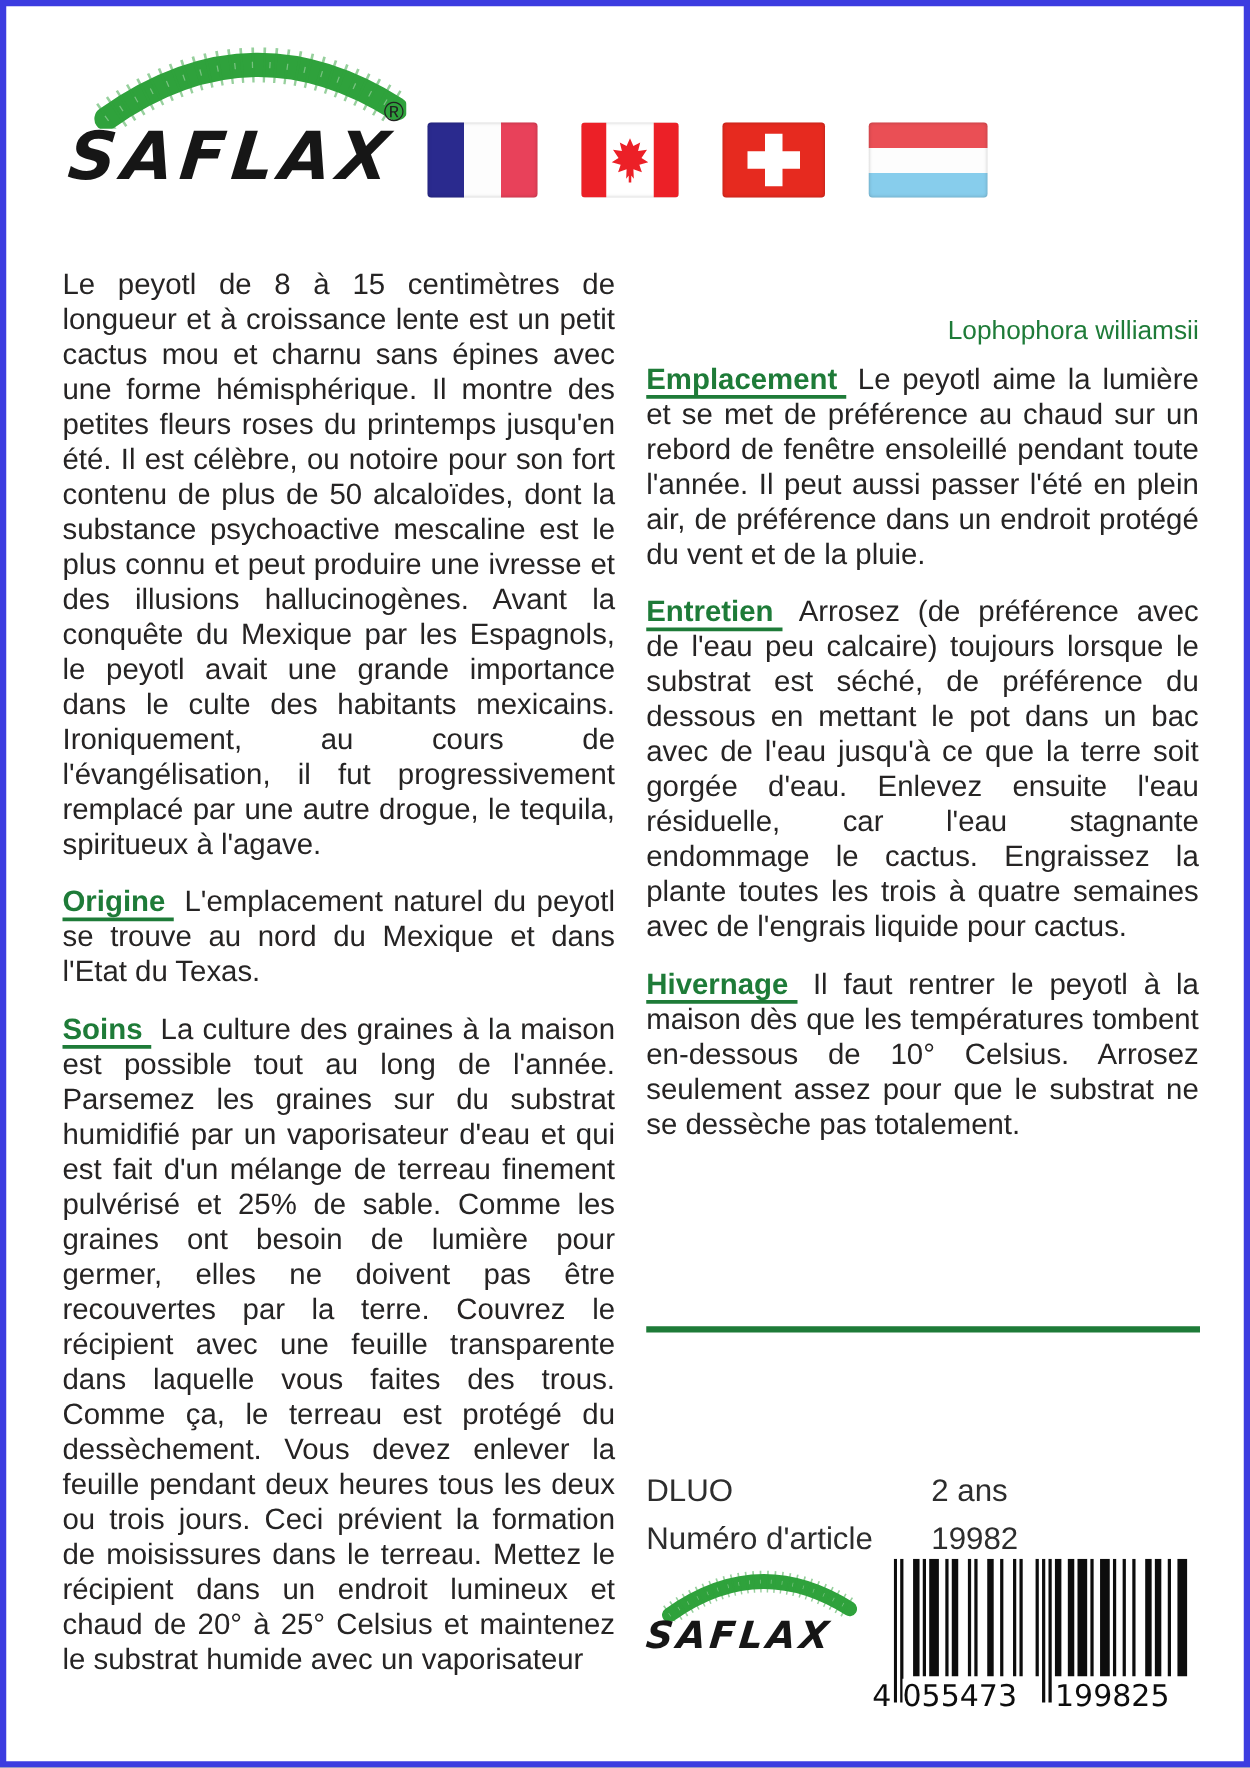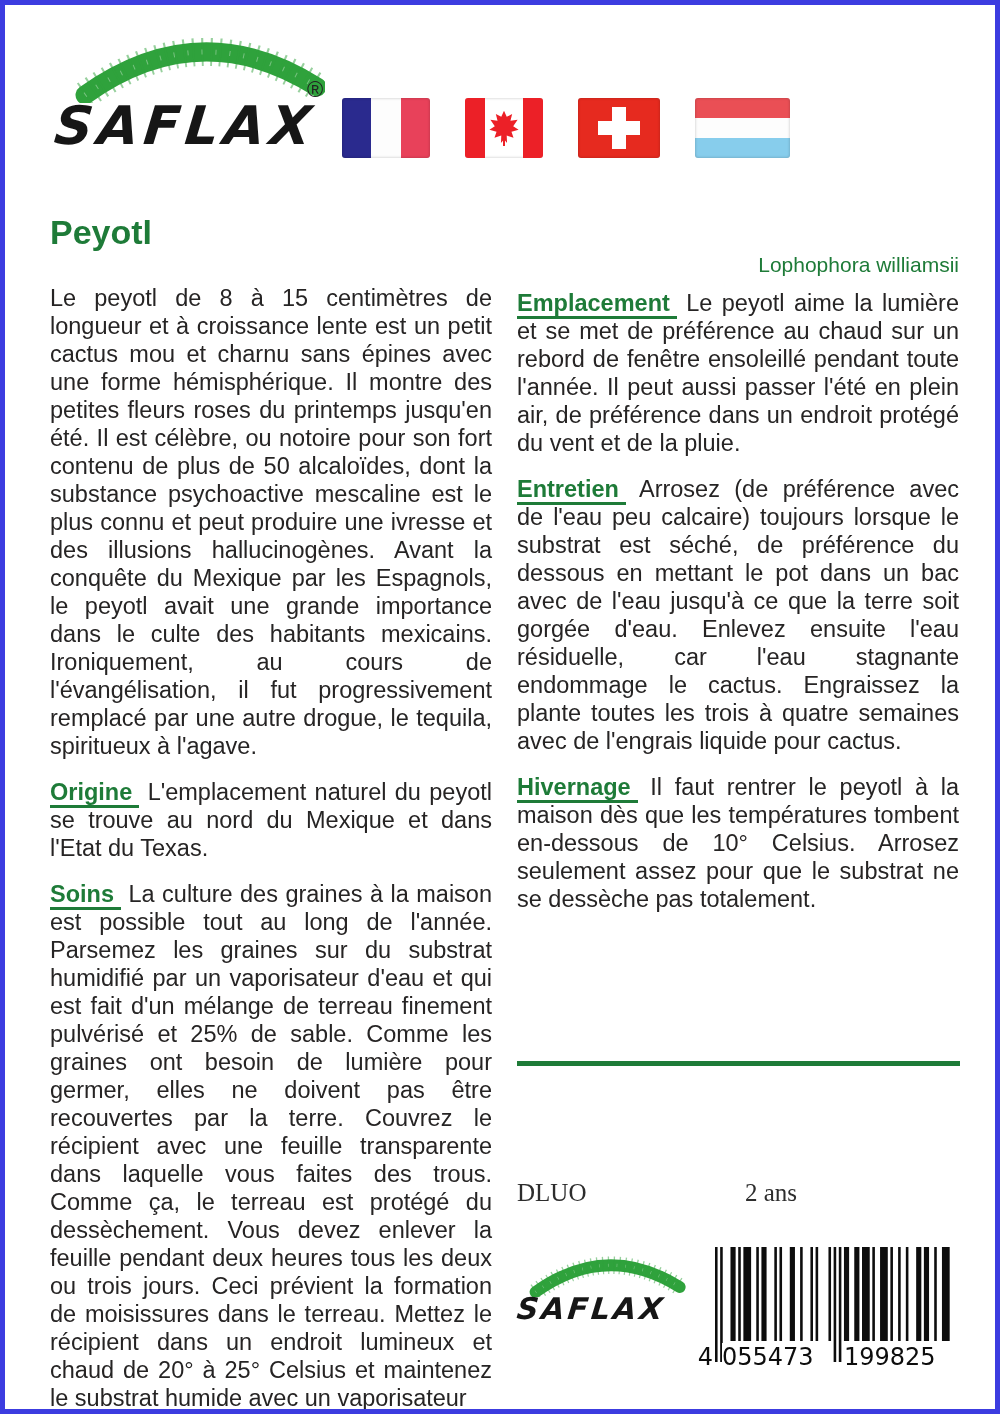--- a/index.html
+++ b/index.html
@@ -32,21 +32,21 @@
   
   .col{position:absolute;width:442px;}
   .col-left{left:45px;top:208px;}
   .col-right{left:512px;top:248px;}
   .col p{margin:0 0 18px;font-size:23.5px;line-height:28px;color:#262424;text-align:justify;}
   .col h1{margin:0 0 32px;font-size:34px;font-weight:bold;color:#1e7b38;}
   .col h2{margin:0 0 12px;font-size:21px;font-weight:normal;color:#1e7b38;text-align:right;}
   .shead{font-weight:bold;color:#1e7b38;border-bottom:3px solid #1e7b38;padding-right:7px;margin-top:20px;}
   
   .divider{position:absolute;left:512px;top:1056px;width:443px;height:5px;background:#1e7b38;}
-  .info{position:absolute;left:512px;top:1174px;width:443px;font-size:25px;color:#2d2d2d;font-family:Liberation Serif, serif;}
+  .info{position:absolute;left:512px;top:1174px;width:443px;font-size:25px;color:#2d2d2d;}
   .info .row{display:flex;margin-bottom:9px;}
   .info .lab{width:228px;}
   .flogo{position:absolute;left:510px;top:1246px;width:190px;height:90px;}
   .flogo svg{position:absolute;left:12px;top:0;}
   .flogo .brand-name-sm{
     position:absolute;left:2px;top:40px;font-size:30px;font-style:italic;font-weight:600;
     letter-spacing:3px;color:#161616;transform:skewX(-6deg);white-space:nowrap;
     font-family:"DejaVu Sans",sans-serif;
   }
   .barcode{position:absolute;left:684px;top:1242px;width:276px;height:130px;}
@@ -78,39 +78,42 @@
     <div class="flag flag-ca">
       <svg width="34" height="40" viewBox="0 0 100 110">
         <path fill="#ec2027" d="M50 4 L58 22 L74 14 L69 34 L90 31 L77 50 L93 60 L72 66 L78 84 L58 77 L59 99 L50 88 L41 99 L42 77 L22 84 L28 66 L7 60 L23 50 L10 31 L31 34 L26 14 L42 22 Z M47 86 h6 v22 h-6 Z"></path>
       </svg>
     </div>
     <div class="flag flag-ch"></div>
     <div class="flag flag-lu"></div>
   </div>
 
   <div class="col col-left">
-    <h1>Peyotl</h1>
     <p>Le peyotl de 8 à 15 centimètres de longueur et à croissance lente est un petit cactus mou et charnu sans épines avec une forme hémisphérique. Il montre des petites fleurs roses du printemps jusqu'en été. Il est célèbre, ou notoire pour son fort contenu de plus de 50 alcaloïdes, dont la substance psychoactive mescaline est le plus connu et peut produire une ivresse et des illusions hallucinogènes. Avant la conquête du Mexique par les Espagnols, le peyotl avait une grande importance dans le culte des habitants mexicains. Ironiquement, au cours de l'évangélisation, il fut progressivement remplacé par une autre drogue, le tequila, spiritueux à l'agave.</p>
     <p><span class="shead">Origine</span> <span>L'emplacement naturel du peyotl se trouve au nord du Mexique et dans l'Etat du Texas.</span></p>
     <p><span class="shead">Soins</span> <span>La culture des graines à la maison est possible tout au long de l'année. Parsemez les graines sur du substrat humidifié par un vaporisateur d'eau et qui est fait d'un mélange de terreau finement pulvérisé et 25% de sable. Comme les graines ont besoin de lumière pour germer, elles ne doivent pas être recouvertes par la terre. Couvrez le récipient avec une feuille transparente dans laquelle vous faites des trous. Comme ça, le terreau est protégé du dessèchement. Vous devez enlever la feuille pendant deux heures tous les deux ou trois jours. Ceci prévient la formation de moisissures dans le terreau. Mettez le récipient dans un endroit lumineux et chaud de 20° à 25° Celsius et maintenez le substrat humide avec un vaporisateur</span></p>
   </div>
 
   <div class="col col-right">
     <h2>Lophophora williamsii</h2>
     <p><span class="shead">Emplacement</span> <span>Le peyotl aime la lumière et se met de préférence au chaud sur un rebord de fenêtre ensoleillé pendant toute l'année. Il peut aussi passer l'été en plein air, de préférence dans un endroit protégé du vent et de la pluie.</span></p>
     <p><span class="shead">Entretien</span> <span>Arrosez (de préférence avec de l'eau peu calcaire) toujours lorsque le substrat est séché, de préférence du dessous en mettant le pot dans un bac avec de l'eau jusqu'à ce que la terre soit gorgée d'eau. Enlevez ensuite l'eau résiduelle, car l'eau stagnante endommage le cactus. Engraissez la plante toutes les trois à quatre semaines avec de l'engrais liquide pour cactus.</span></p>
     <p><span class="shead">Hivernage</span> <span>Il faut rentrer le peyotl à la maison dès que les températures tombent en-dessous de 10° Celsius. Arrosez seulement assez pour que le substrat ne se dessèche pas totalement.</span></p>
   </div>
 
   <div class="divider"></div>
 
   <div class="info">
     <div class="row">
       <span class="lab">DLUO</span>
       <span class="val">2 ans</span>
+    </div>
+    <div class="row">
+      <span class="lab">Numéro d'article</span>
+      <span class="val">19982</span>
     </div>
   </div>
 
   <div class="flogo">
     <svg width="160" height="46" viewBox="0 0 250 74">
       <path d="M10 66 Q125 -16 242 58" fill="none" stroke="#2fa23c" stroke-width="19" stroke-linecap="round"></path>
       <path d="M10 66 Q125 -16 242 58" fill="none" stroke="#2fa23c" stroke-width="28" stroke-dasharray="2 7" opacity="0.5"></path>
       <path d="M10 66 Q125 -16 242 58" fill="none" stroke="#ffffff" stroke-width="5" stroke-dasharray="1 13" opacity="0.35"></path>
     </svg>
     <div class="brand-name-sm">SAFLAX</div>

